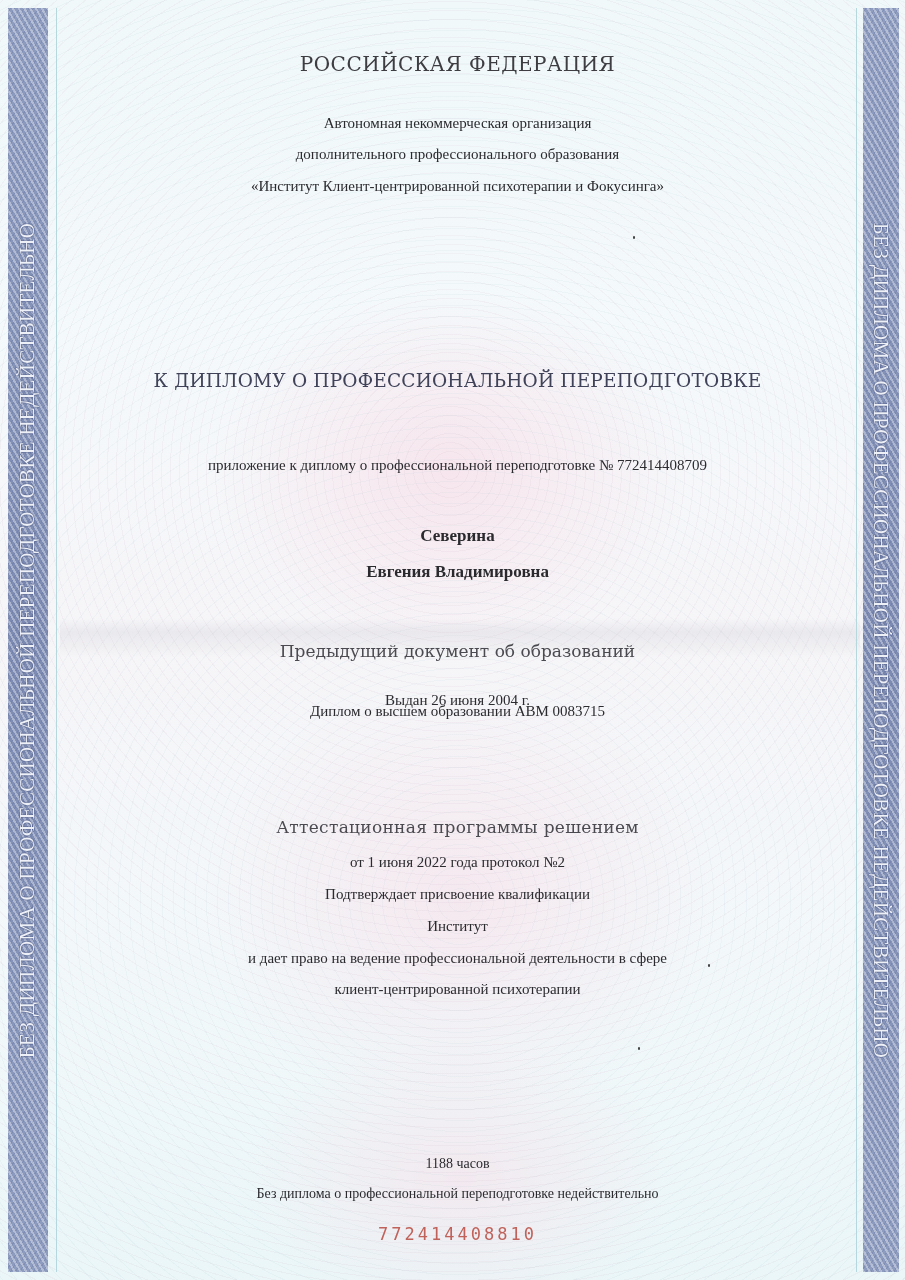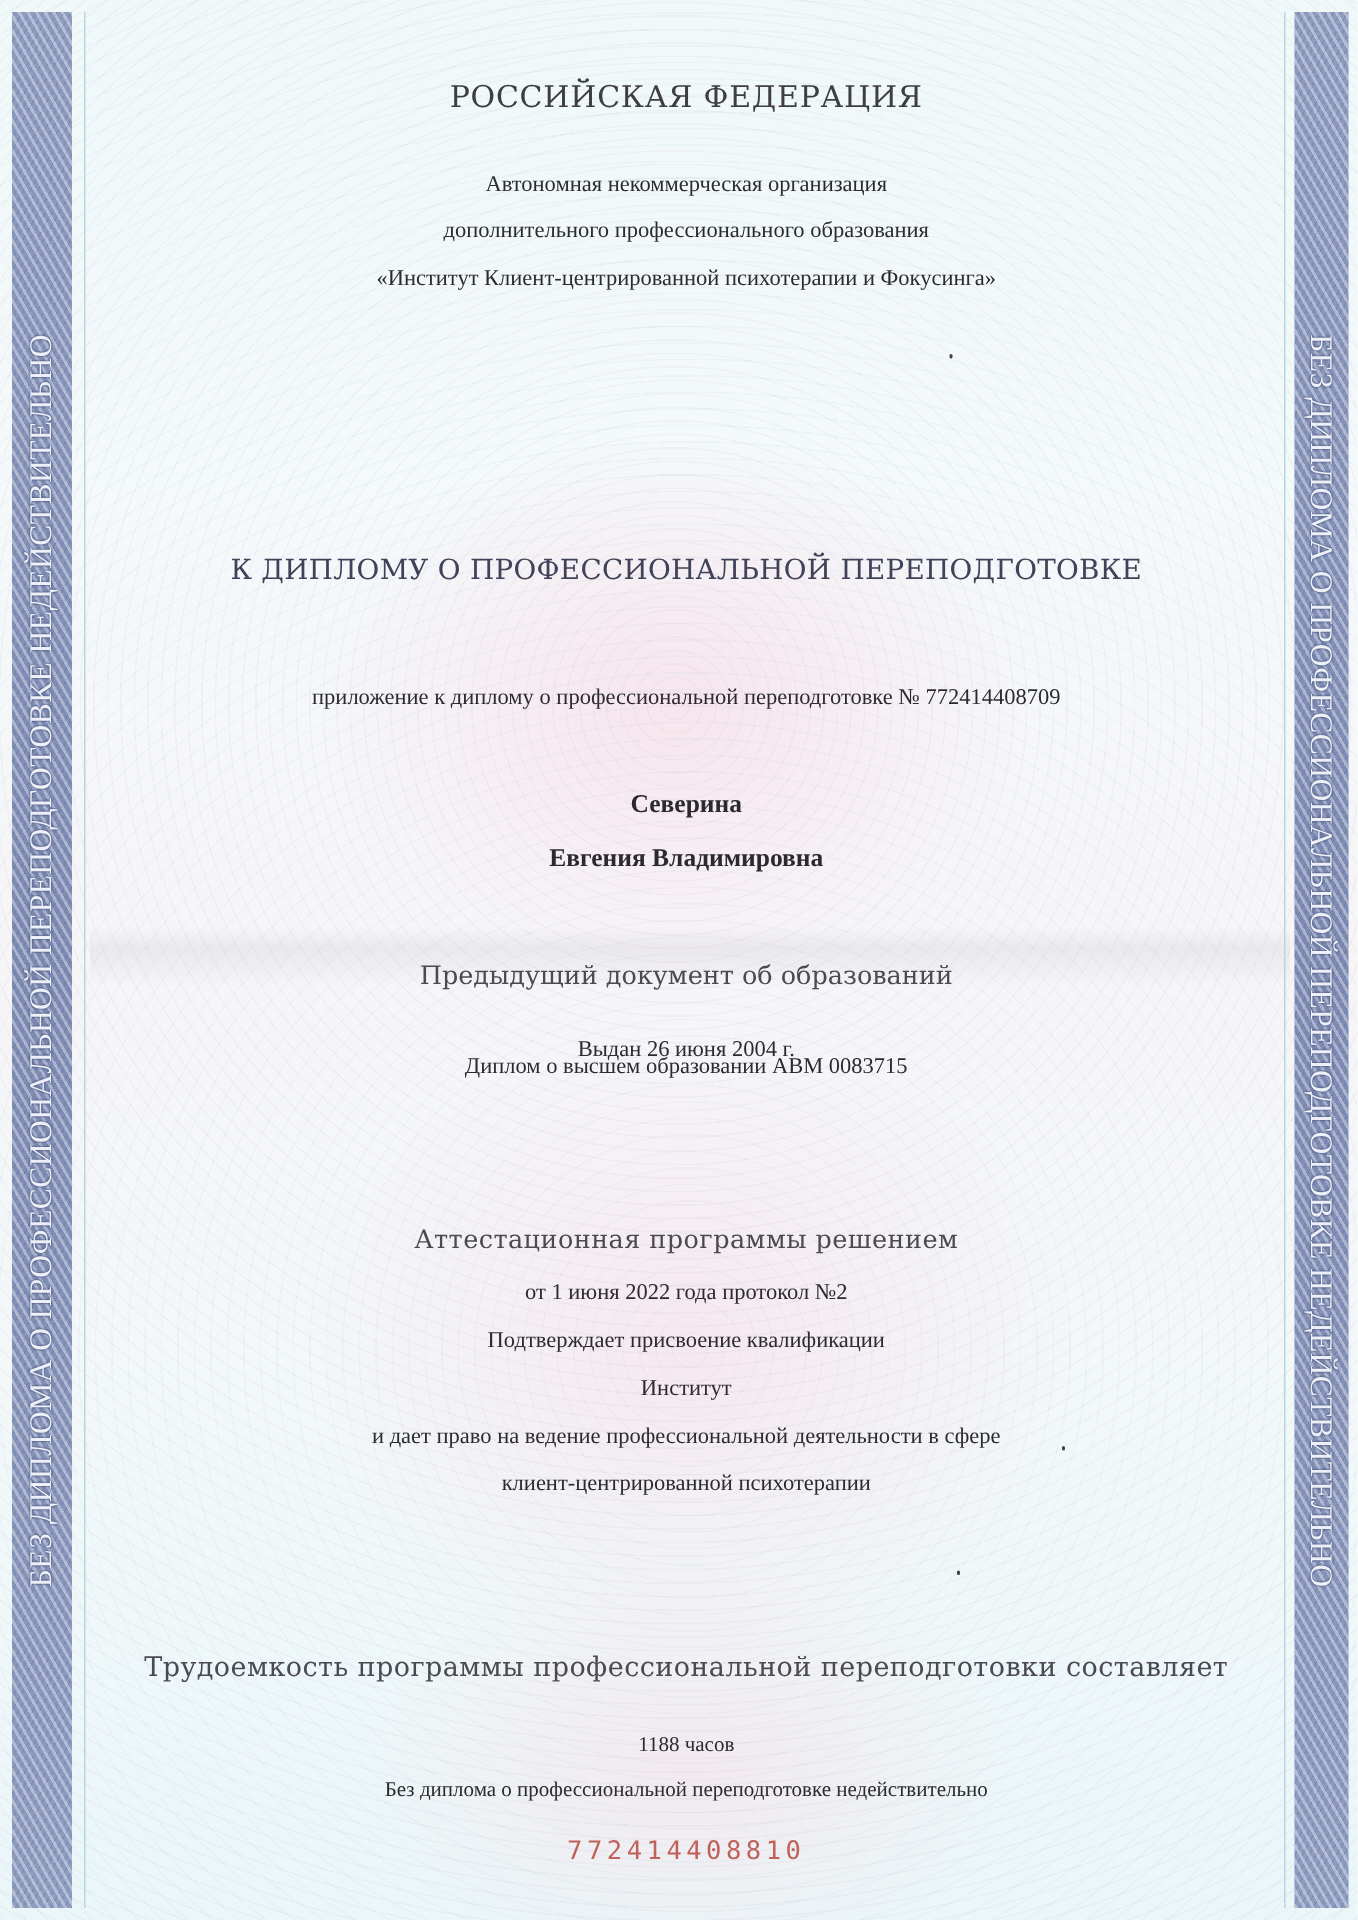--- a/index.html
+++ b/index.html
@@ -119,21 +119,20 @@
     <div class="line serif prevdoc1">Диплом о высшем образовании АВМ 0083715</div>
     <div class="line serif prevdoc2">Выдан 26 июня 2004 г.</div>
 
     <div class="line deco att-h">Аттестационная программы решением</div>
     <div class="line serif att1">от 1 июня 2022 года протокол №2</div>
     <div class="line serif att2">Подтверждает присвоение квалификации</div>
     <div class="line serif att3">Институт</div>
     <div class="line serif att4">и дает право на ведение профессиональной деятельности в сфере</div>
     <div class="line serif att5">клиент-центрированной психотерапии</div>
 
-    <div class="line deco labor-h">Трудоемкость программы профессиональной переподготовки составляет</div>
     <div class="line serif hours">1188 часов</div>
     <div class="line serif invalid">Без диплома о профессиональной переподготовке недействительно</div>
 
     <div class="line serial">772414408810</div>
   </div>
 
   <div class="dot" style="left:633px; top:236px;"></div>
   <div class="dot" style="left:638px; top:1047px;"></div>
   <div class="dot" style="left:708px; top:964px;"></div>
 </div>

